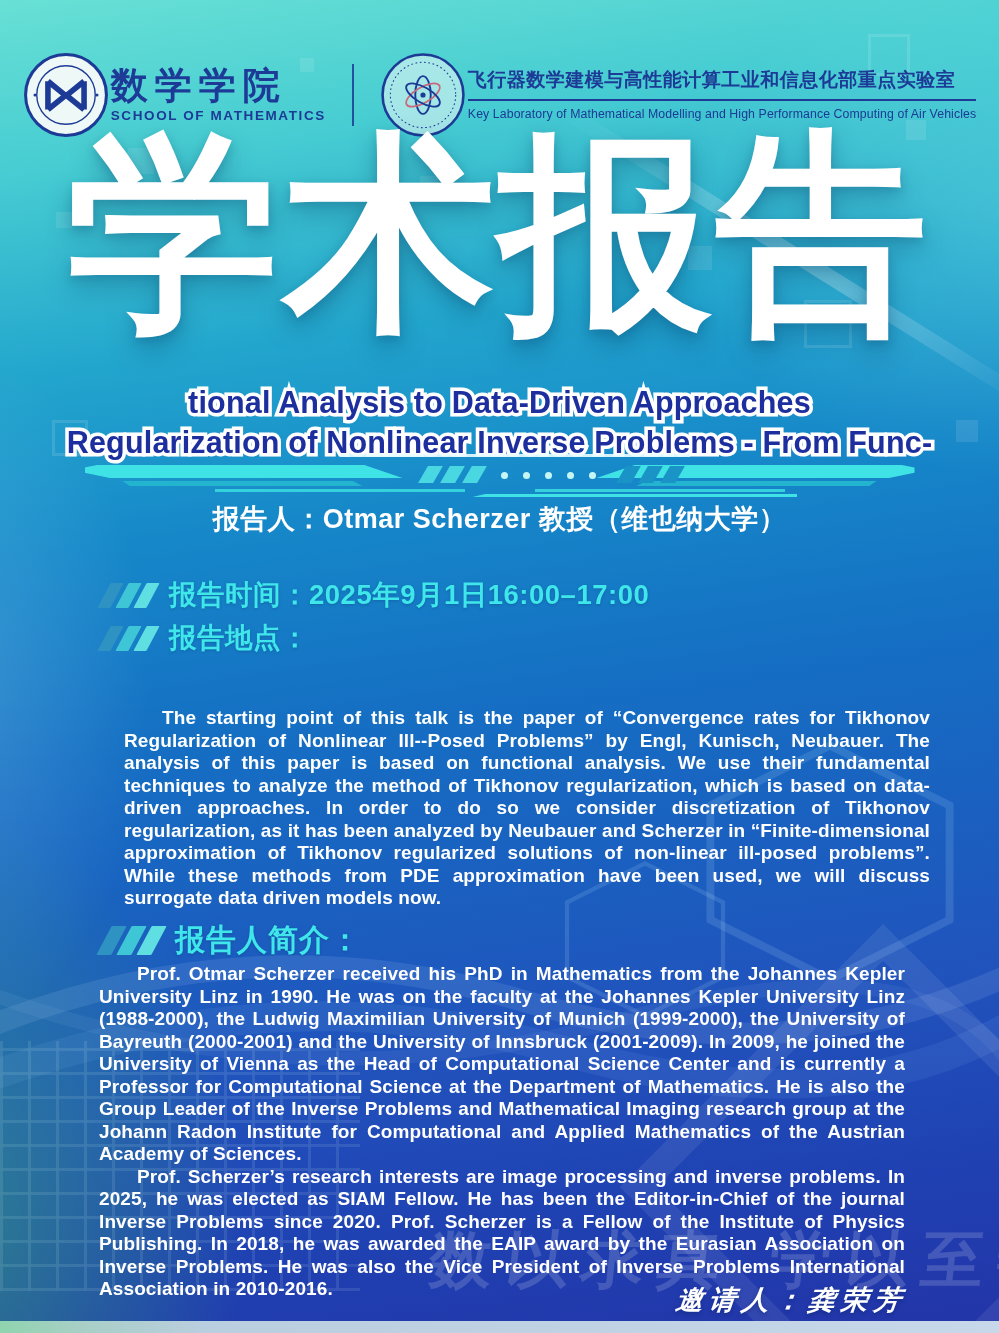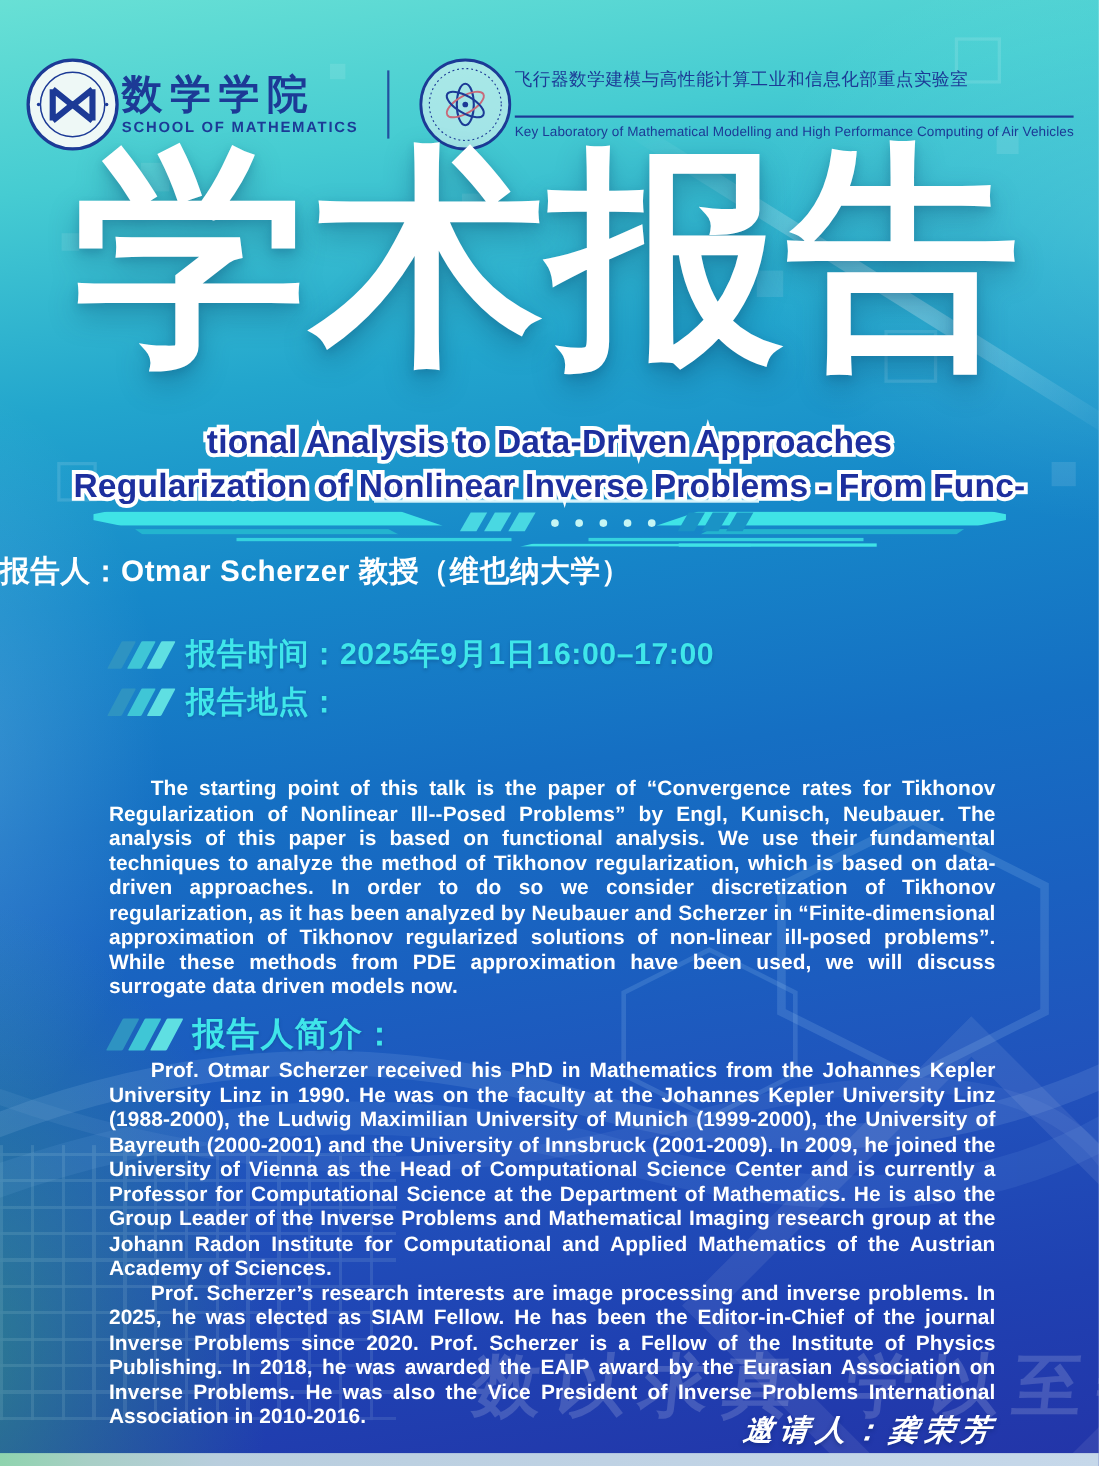--- a/index.html
+++ b/index.html
@@ -36,21 +36,21 @@
     background:linear-gradient(90deg,#8fd4ae 0%,#a8cfc6 8%,#b9cede 20%,#bfd2e4 55%,#c6d8ea 100%);}
   
   .header{position:absolute;top:52px;left:0;width:999px;display:flex;justify-content:center;align-items:center;gap:18px;}
   .logo-group{display:flex;align-items:center;gap:2px;}
   .seal{width:86px;height:86px;flex:0 0 auto;}
   .school-text{color:#1c3a96;}
   .school-zh{font-size:37px;font-weight:800;letter-spacing:7px;line-height:1.05;}
   .school-en{font-size:13.5px;font-weight:700;letter-spacing:1.6px;margin-top:3px;}
   .hdr-sep{width:2px;height:62px;background:#1c3a96;opacity:.85;margin:0 8px;}
   .lab-text{color:#1c3a96;max-width:520px;}
-  .lab-zh{font-size:16px;font-weight:400;letter-spacing:.5px;line-height:1.2;padding-bottom:23px;border-bottom:2px solid #1c3a96;}
+  .lab-zh{font-size:19px;font-weight:700;letter-spacing:.5px;line-height:1.2;padding-bottom:7px;border-bottom:2px solid #1c3a96;}
   .lab-en{font-size:12.3px;font-weight:500;margin-top:6px;letter-spacing:.1px;}
   
   .main-title{
     position:absolute;top:128px;left:0;width:999px;text-align:center;
     font-size:212px;font-weight:900;letter-spacing:4px;line-height:1.0;
     color:#ffffff;text-shadow:0 12px 26px rgba(8,70,110,.35), 0 4px 8px rgba(8,70,110,.22);
     font-family:"DejaVu Sans","Liberation Sans",sans-serif;white-space:nowrap;
   }
   .en-title{position:absolute;top:382px;left:0;width:999px;text-align:center;line-height:1.32;}
   .en-title span{
@@ -67,39 +67,39 @@
   .d-arm-l3{top:35px;left:130px;width:250px;height:3px;background:#35d2de;}
   .d-arm-r{top:11px;right:0;width:318px;height:13px;background:#3fe3e6;clip-path:polygon(0 100%,12% 0,96% 0,100% 20%,100% 60%,92% 100%);}
   .d-arm-r2{top:27px;right:38px;width:240px;height:5px;background:#23b4cf;clip-path:polygon(4% 0,100% 0,97% 100%,0 100%);}
   .d-arm-r3{top:35px;right:130px;width:250px;height:3px;background:#35d2de;}
   .d-sl{top:12px;width:15px;height:17px;background:#49d8e2;transform:skewX(-30deg);}
   .d-sr{top:12px;width:15px;height:17px;background:#1a93c6;transform:skewX(-30deg);}
   .d-dot{top:18px;width:7px;height:7px;border-radius:50%;background:#c6f6f4;}
   .d-under-l{top:40px;left:388px;width:210px;height:3px;background:#3fe3e6;clip-path:polygon(0 100%,6% 0,100% 0,100% 100%);}
   .d-under-r{top:40px;right:118px;width:180px;height:3px;background:#3fe3e6;}
   
-  .speaker{position:absolute;top:501px;left:0;width:999px;color:#ffffff;font-size:27px;font-weight:800;letter-spacing:.5px;}
+  .speaker{position:absolute;top:501px;left:0;width:999px;text-align:center;color:#ffffff;font-size:27px;font-weight:800;letter-spacing:.5px;}
   .info-block{position:absolute;top:579px;left:104px;}
   .info-row{display:flex;align-items:center;margin-bottom:11px;height:32px;}
   .slashes{display:flex;gap:5px;margin-right:16px;}
   .slashes i{display:block;width:13px;height:25px;transform:skewX(-28deg);border-radius:1px;}
   .slashes i:nth-child(1){background:#2e93c2;}
   .slashes i:nth-child(2){background:#3fc6d6;}
   .slashes i:nth-child(3){background:#5fdfe2;}
   .info-text{color:#3fe6ea;font-size:27.5px;font-weight:800;letter-spacing:.5px;text-shadow:0 1px 3px rgba(0,40,80,.25);}
   
   .sec-head{position:absolute;left:104px;display:flex;align-items:center;}
   .sec-head .slashes i{width:15px;height:29px;}
   .sec-head .label{color:#3fe6ea;font-size:30px;font-weight:800;letter-spacing:1px;text-shadow:0 1px 3px rgba(0,40,80,.25);}
   .abstract-head{top:664px;}
   .bio-head{top:920px;}
   
   .body-text{position:absolute;left:99px;width:806px;color:#ffffff;font-size:19px;font-weight:700;line-height:22.5px;text-align:justify;letter-spacing:.1px;}
   .body-text p{margin:0;text-indent:2em;}
-  .abstract-body{top:707px;}
+  .abstract-body{top:707px;margin-left:25px;}
   .bio-body{top:963px;}
   
   .inviter{
     position:absolute;top:1282px;right:92px;color:#ffffff;
     font-family:"DejaVu Serif","Liberation Serif",serif;font-style:italic;font-weight:700;
     font-size:27px;letter-spacing:6px;transform:skewX(-6deg);
     text-shadow:0 2px 4px rgba(0,30,90,.4);white-space:nowrap;
   }
 </style>
 </head>

